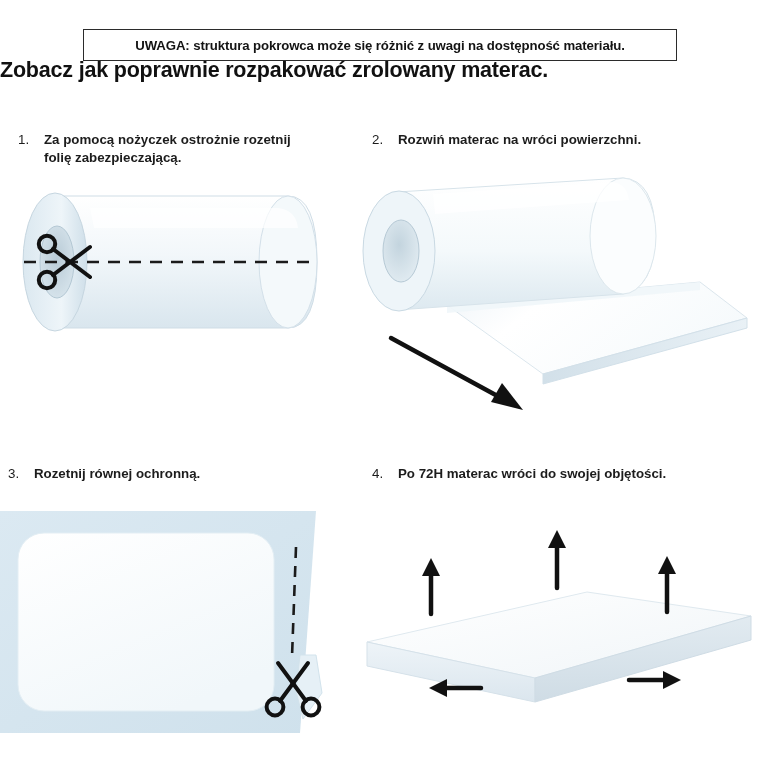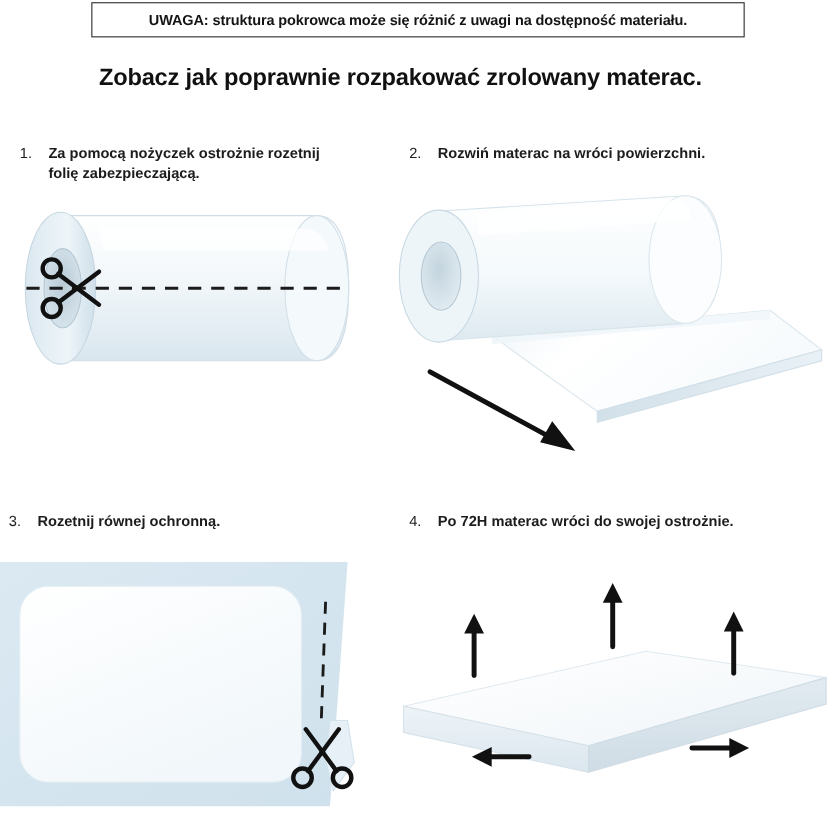--- a/index.html
+++ b/index.html
@@ -13,21 +13,21 @@
     font-family: "Liberation Sans", sans-serif;
     color: #1b1b1b;
     overflow: hidden;
     position: relative;
   }
 
   
   .notice {
     position: absolute;
     left: 83px;
-    top: 2px;
+    top: 29px;
     width: 594px;
     height: 32px;
     border: 1px solid #2b2b2b;
     background: #ffffff;
     display: flex;
     align-items: center;
     justify-content: center;
     box-sizing: border-box;
   }
   .notice-text {
@@ -37,21 +37,20 @@
     color: #141414;
     white-space: nowrap;
   }
 
   
   .heading {
     position: absolute;
     left: 0;
     top: 58px;
     width: 728px;
-    text-align: center;
     font-size: 21.5px;
     font-weight: bold;
     color: #111111;
     letter-spacing: -0.2px;
   }
 
   
   .caption {
     position: absolute;
     font-size: 13.3px;
@@ -104,21 +103,21 @@
   <span class="txt">Rozwiń materac na wróci powierzchni.</span>
 </div>
 
 <div class="caption" id="cap3">
   <span class="num">3.</span>
   <span class="txt">Rozetnij równej ochronną.</span>
 </div>
 
 <div class="caption" id="cap4">
   <span class="num">4.</span>
-  <span class="txt">Po 72H materac wróci do swojej ostrożnie.</span>
+  <span class="txt">Po 72H materac wróci do swojej objętości.</span>
 </div>
 
 <div class="figure" id="fig1">
   <svg width="330" height="215" viewBox="0 0 330 215">
     <defs>
       <linearGradient id="rollBody1" x1="0" y1="0" x2="0" y2="1">
         <stop offset="0%" stop-color="#ffffff"></stop>
         <stop offset="45%" stop-color="#f2f7fa"></stop>
         <stop offset="100%" stop-color="#d9e6ee"></stop>
       </linearGradient>

